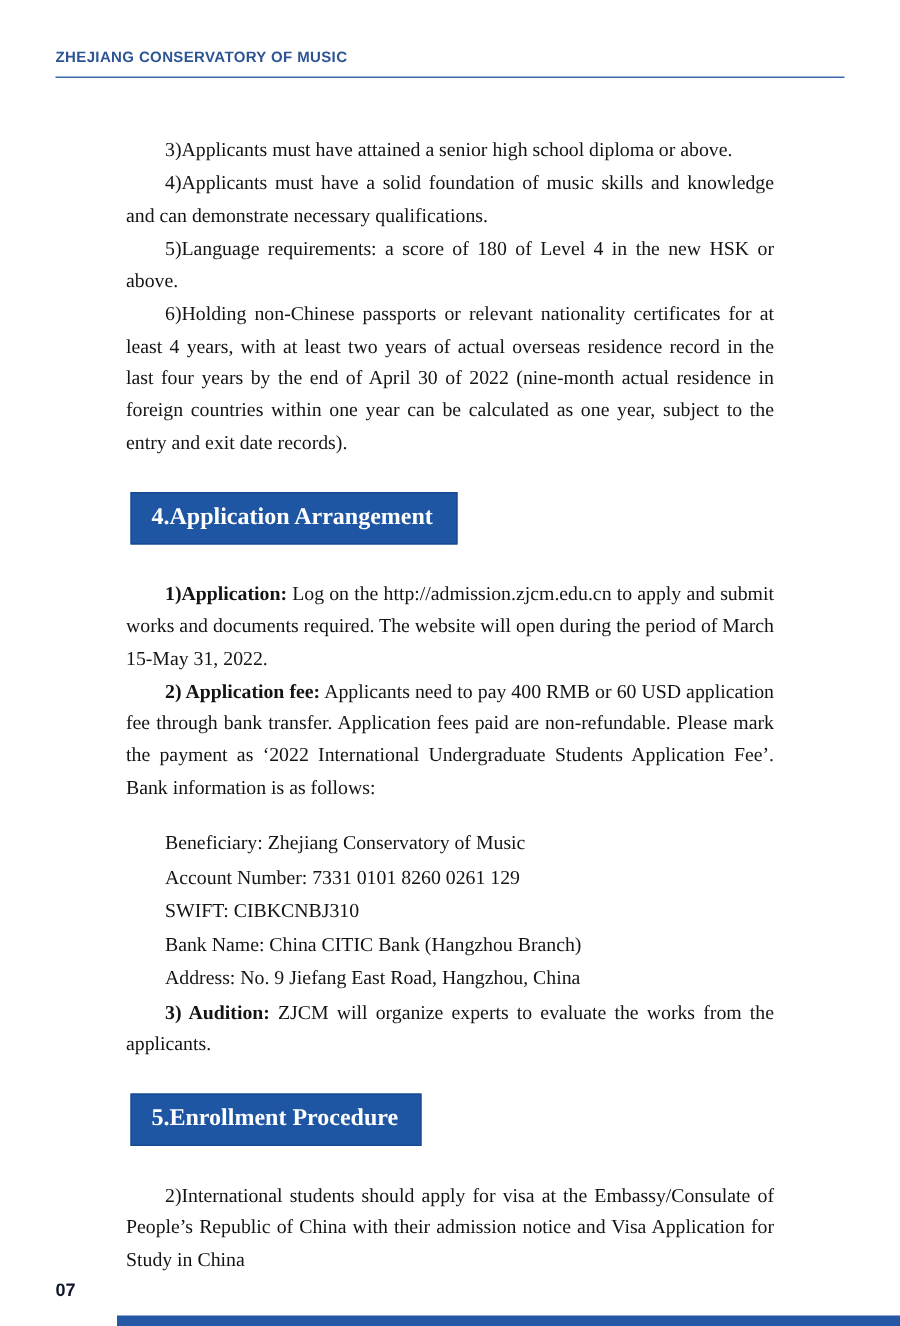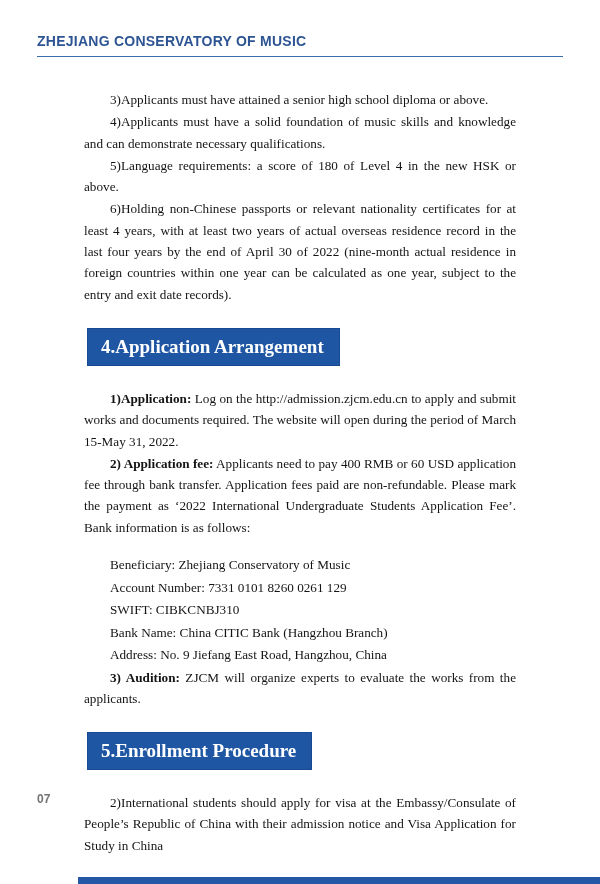--- a/index.html
+++ b/index.html
@@ -12,21 +12,21 @@
     color:#141414;
     overflow:hidden;
     box-shadow:0 0 4px rgba(0,0,0,.25);
   }
   
   .header{
     position:absolute;left:37px;right:37px;top:33px;
   }
   .header-title{
     font-family:"Liberation Sans", sans-serif;
-    font-size:14px;
+    font-size:10px;
     font-weight:700;
     letter-spacing:.25px;
     color:#2d5493;
     padding-bottom:7px;
     border-bottom:1.5px solid #3d69ad;
   }
   
   .body{
     position:absolute;left:84px;right:84px;top:89px;
     font-size:13.2px;
@@ -36,42 +36,42 @@
   .body p{margin:0;text-indent:26px;}
   .body p + p{margin-top:1px;}
   .lead{font-weight:700;}
   
   .banner{
     display:inline-block;
     background:#1e56a4;
     border:1px solid #174a92;
     color:#ffffff;
     font-weight:700;
-    font-size:19px;
+    font-size:16px;
     line-height:1;
     padding:8px 15px 9px 13px;
     margin:22px 0 21px 3px;
     text-align:right;
   }
   .banner.second{margin-bottom:21px;}
   .banner-row{text-indent:0 !important;}
   
   .bank-block{margin-top:16px;}
   .bank-line{
     padding-left:26px;
     line-height:22.5px;
     text-align:left;
   }
   
   .page-number{
-    position:absolute;left:37px;top:792px;
+    position:absolute;left:37px;top:853px;
     font-family:"Liberation Sans", sans-serif;
     font-size:12px;
     font-weight:700;
-    color:#737373;
+    color:#0f172a;
   }
   .footer-bar{
     position:absolute;left:78px;right:0;bottom:0;height:7px;
     background:#2457a6;
   }
 </style>
 </head>
 <body>
 
 <div class="page">

